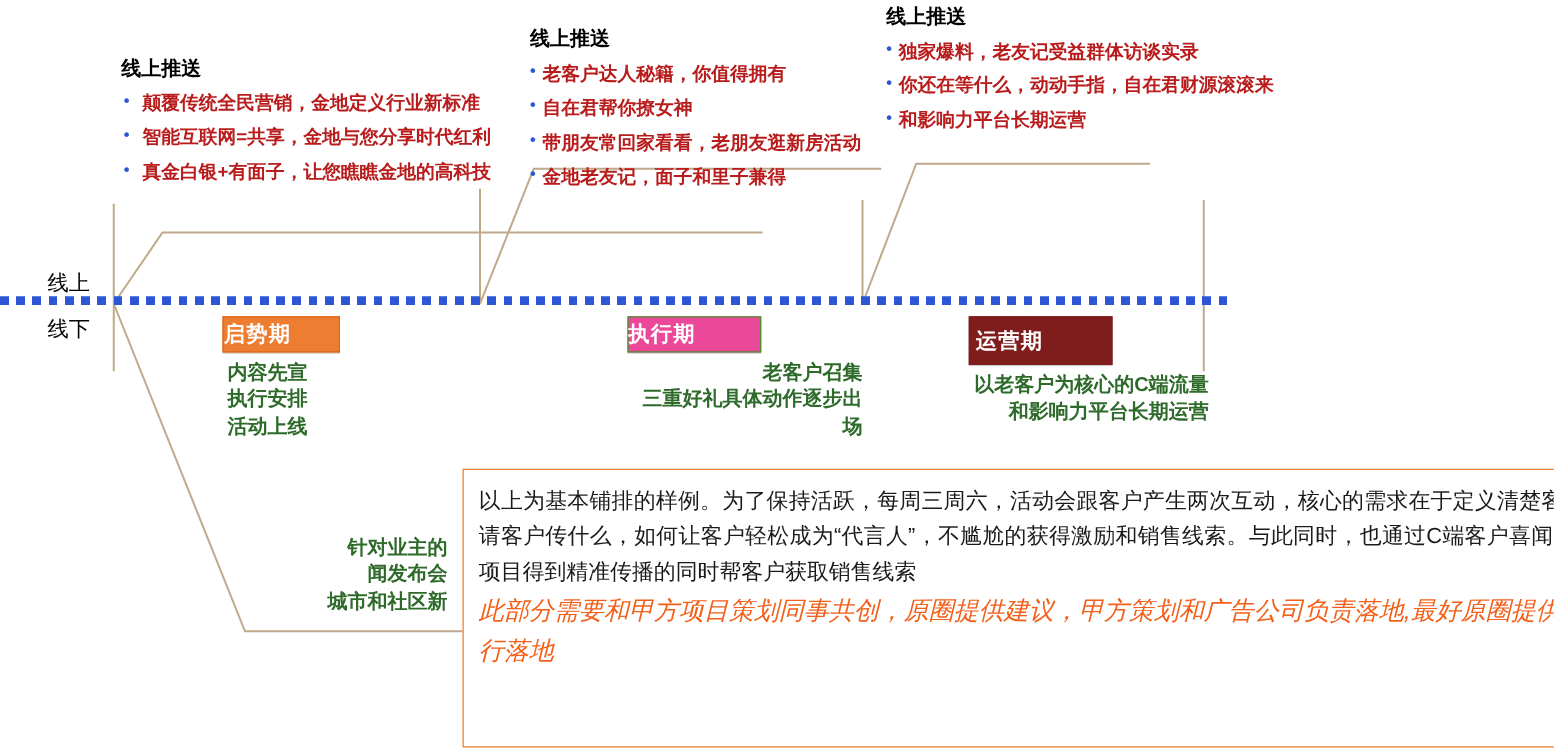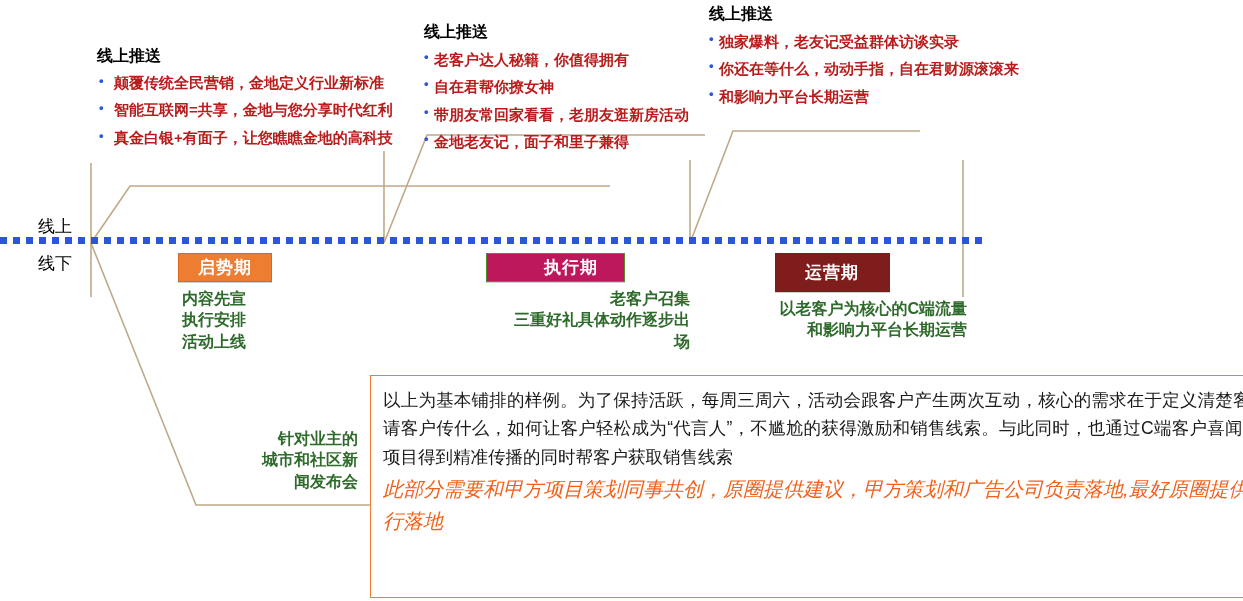--- a/index.html
+++ b/index.html
@@ -36,26 +36,26 @@
 
   
   .timeline{
     height:7px;
     background-image:repeating-linear-gradient(to right,#2B56D6 0px,#2B56D6 7px,rgba(255,255,255,0) 7px,rgba(255,255,255,0) 13px);
   }
 
   
   .chip{
     color:#ffffff;font-weight:bold;font-size:17px;
-    text-align:center;line-height:27px;height:27px;
+    line-height:27px;height:27px;
     letter-spacing:1px;
     box-shadow:0 1px 0 rgba(0,0,0,.18);
   }
   .chip.orange{background:#ED7D31;border:1px solid #E0641A;}
-  .chip.green {background:#be185d;border:1px solid #4F8F2E;padding-left:32px;}
+  .chip.green {background:#ec4899;border:1px solid #4F8F2E;}
   .chip.blue  {background:#7f1d1d;border:6px solid #7f1d1d;}
 
   .phase-desc{
     color:#2E6B2B;font-weight:bold;font-size:16px;line-height:1.33;
     text-align:right;
   }
   .phase-desc.left{text-align:left;}
 
   
   .conn{stroke:#BFA98A;stroke-width:1.6;fill:none;}
@@ -146,20 +146,20 @@
 <div class="abs" style="left:697px;top:253px;width:270px;">
   <div class="chip blue" style="width:103px;margin:0 auto;">运营期</div>
   <div class="phase-desc" style="margin-top:6px;">
     <div>以老客户为核心的C端流量</div>
     <div>和影响力平台长期运营</div>
   </div>
 </div>
 
 <div class="abs phase-desc" style="left:163px;top:428px;width:195px;">
   <div>针对业主的</div>
+  <div>闻发布会</div>
   <div>城市和社区新</div>
-  <div>闻发布会</div>
 </div>
 
 <div class="abs summary-box" style="left:370px;top:375px;width:992px;height:223px;">
   <div class="summary-black">以上为基本铺排的样例。为了保持活跃，每周三周六，活动会跟客户产生两次互动，核心的需求在于定义清楚客户互动什么?请客户传什么，如何让客户轻松成为“代言人”，不尴尬的获得激励和销售线索。与此同时，也通过C端客户喜闻乐见的方式让项目得到精准传播的同时帮客户获取销售线索</div>
   <div class="summary-orange">此部分需要和甲方项目策划同事共创，原圈提供建议，甲方策划和广告公司负责落地,最好原圈提供技术包裹进行落地</div>
 </div>
 
 </body></html>

